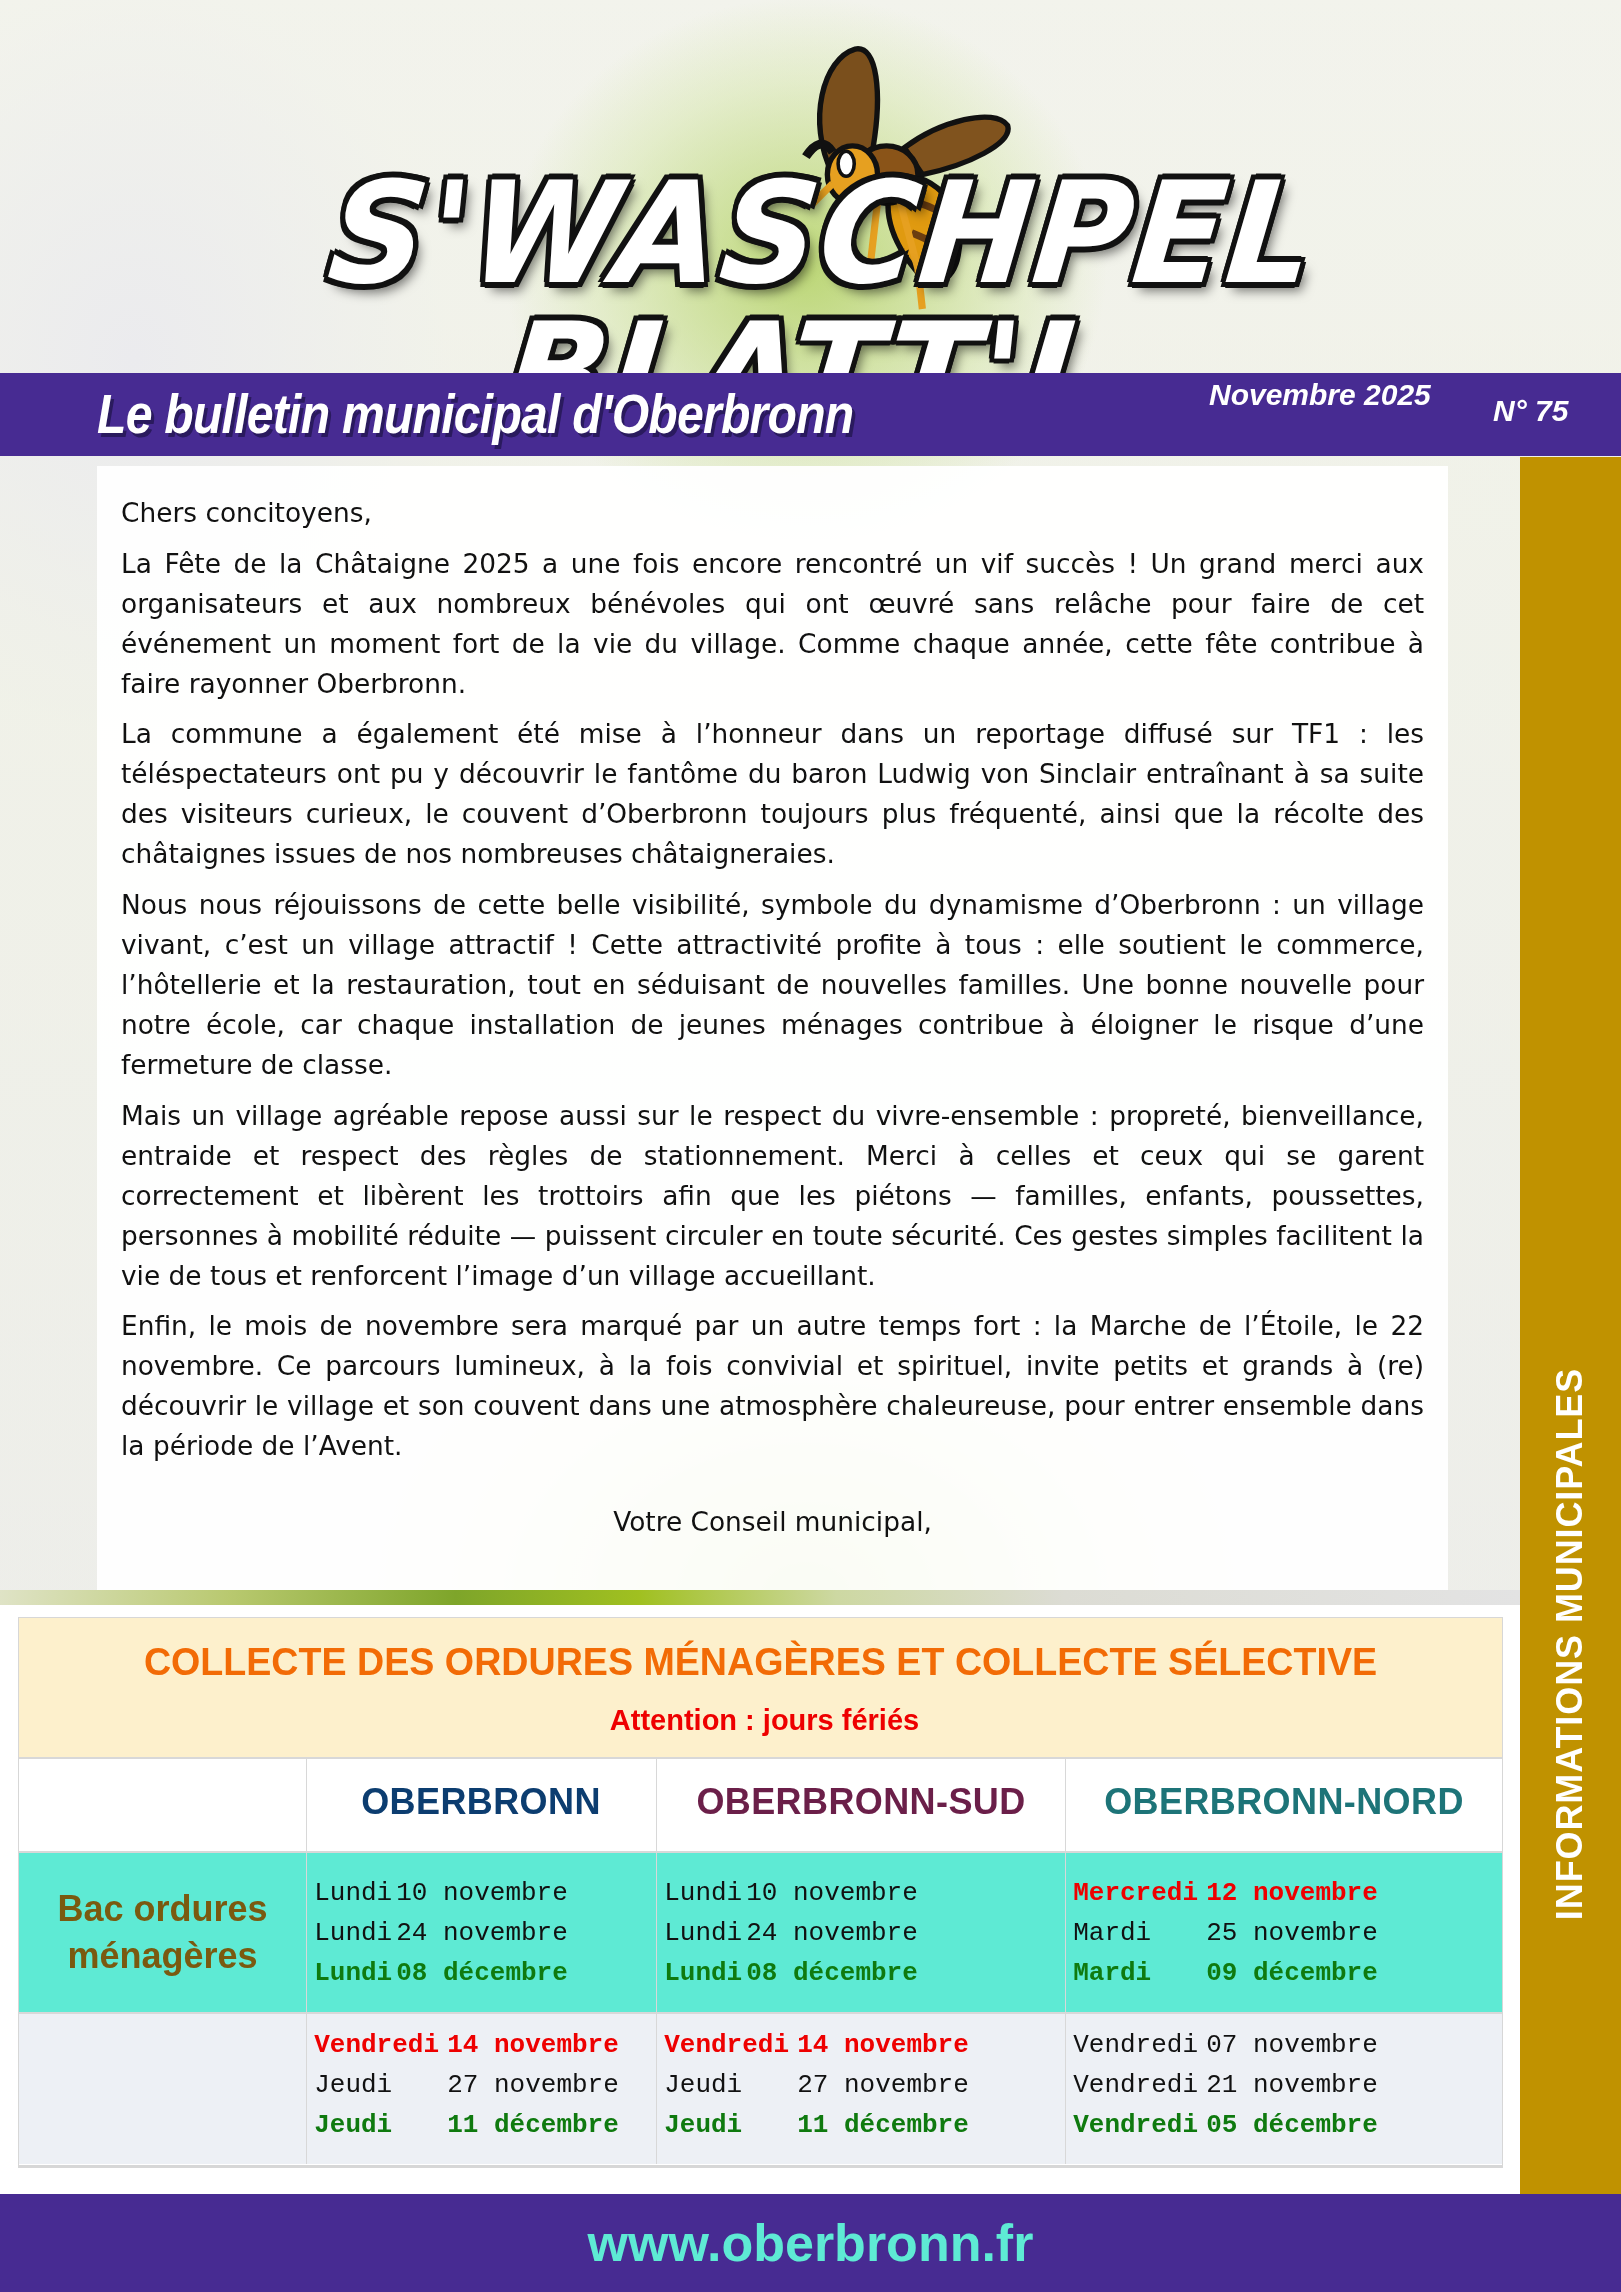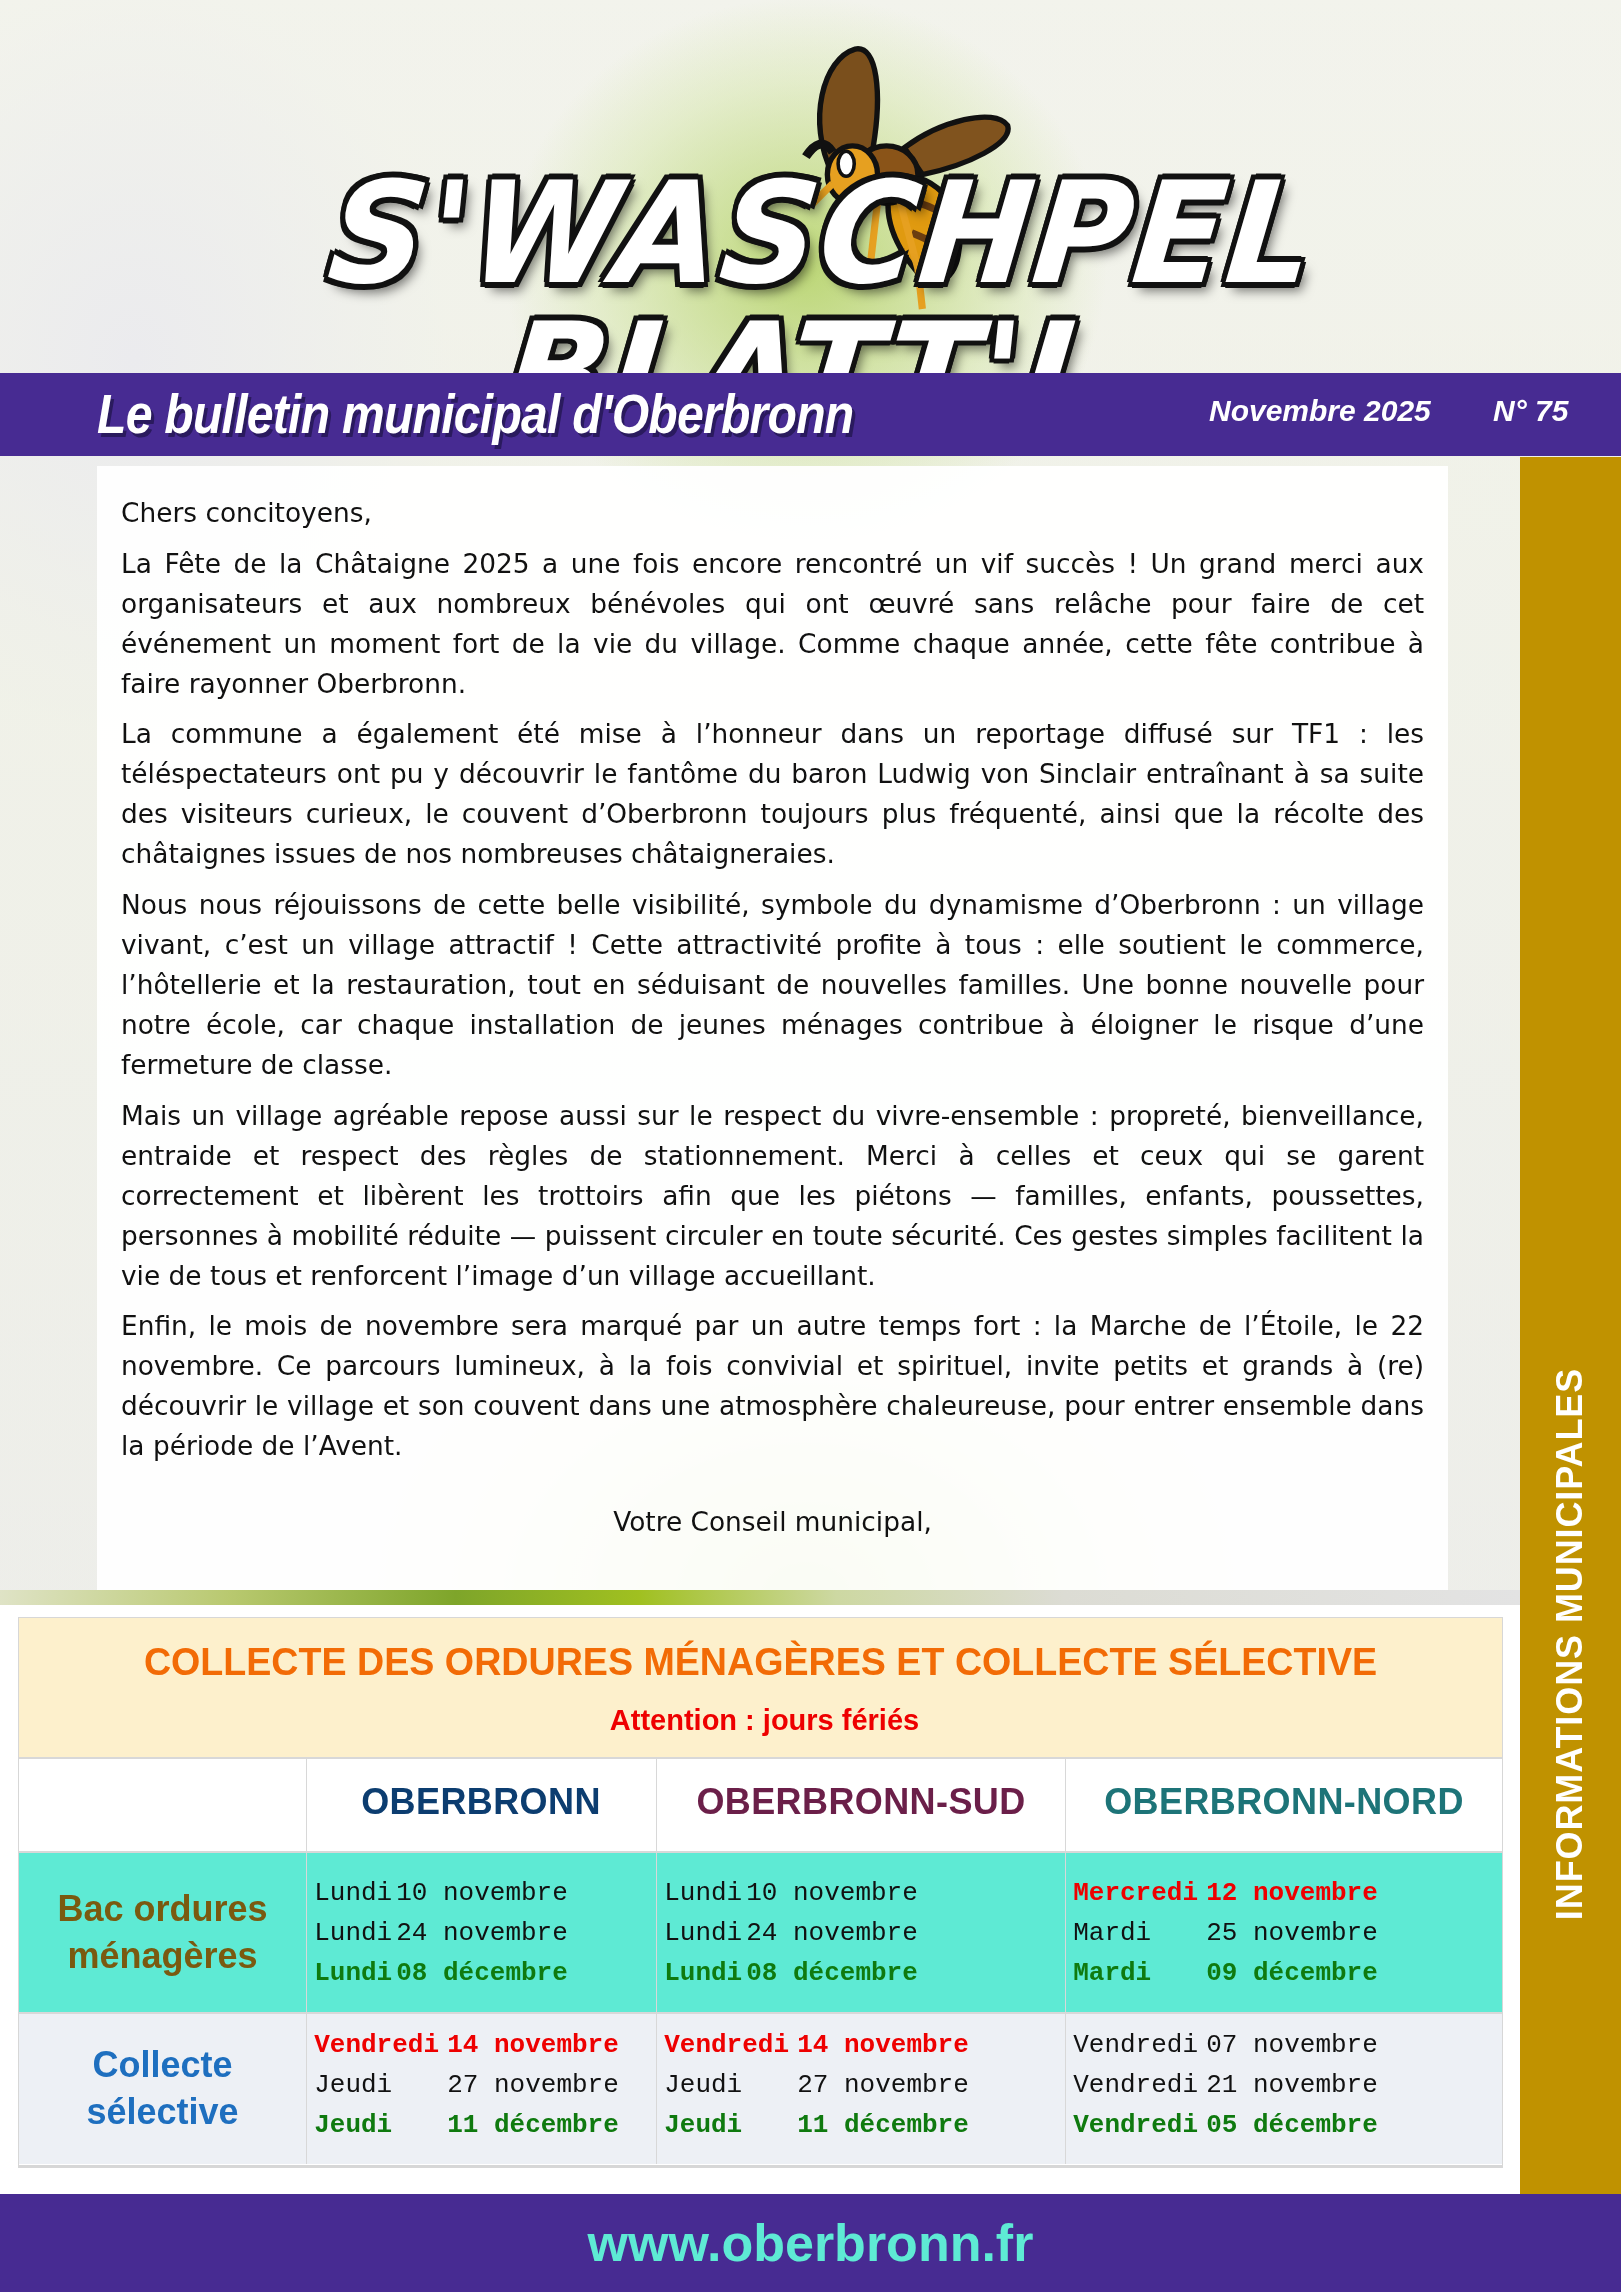--- a/index.html
+++ b/index.html
@@ -37,21 +37,21 @@
       background: #472b92;
     }
     .band-subtitle {
       position: absolute; left: 97px; top: 12.5px;
       font-family: "Liberation Sans", sans-serif; font-weight: bold; font-style: italic;
       font-size: 56px; color: #ffffff; letter-spacing: -0.9px; line-height: 1;
       transform: scaleX(0.86); transform-origin: left center;
       text-shadow: 3.6px 3.6px 0 #2a1a5e;
     }
     .band-date {
-      position: absolute; left: 1209px; top: 23px;
+      position: absolute; left: 1209px; top: 7px;
       font-weight: bold; font-style: italic; font-size: 30px; color: #fff; line-height: 1;
     }
     .band-issue {
       position: absolute; left: 1493px; top: 23px;
       font-weight: bold; font-style: italic; font-size: 30px; color: #fff; line-height: 1;
     }
 
     
     .sideband {
       position: absolute; left: 1520px; top: 457px; width: 101px; height: 1737px;
@@ -232,26 +232,20 @@
       <div class="cell c3">
           <div class="dates">
             <div class="dline bold" style="color: rgb(238, 0, 0);"><span class="day" style="width: 133px;">Mercredi</span><span>12 novembre</span></div>
             <div class="dline" style="color: rgb(17, 17, 17);"><span class="day" style="width: 133px;">Mardi</span><span>25 novembre</span></div>
             <div class="dline bold" style="color: rgb(15, 122, 15);"><span class="day" style="width: 133px;">Mardi</span><span>09 décembre</span></div>
           </div>
         </div>
     </div>
 
     <div class="row r2">
-      <div class="cell c0">
-        <div class="rowlabel" style="color: rgb(30, 111, 191);">
-            <div>Collecte</div>
-            <div>sélective</div>
-          </div>
-      </div>
       <div class="cell c1">
           <div class="dates">
             <div class="dline bold" style="color: rgb(238, 0, 0);"><span class="day" style="width: 133px;">Vendredi</span><span>14 novembre</span></div>
             <div class="dline" style="color: rgb(17, 17, 17);"><span class="day" style="width: 133px;">Jeudi</span><span>27 novembre</span></div>
             <div class="dline bold" style="color: rgb(15, 122, 15);"><span class="day" style="width: 133px;">Jeudi</span><span>11 décembre</span></div>
           </div>
         </div>
       <div class="cell c2">
           <div class="dates">
             <div class="dline bold" style="color: rgb(238, 0, 0);"><span class="day" style="width: 133px;">Vendredi</span><span>14 novembre</span></div>

